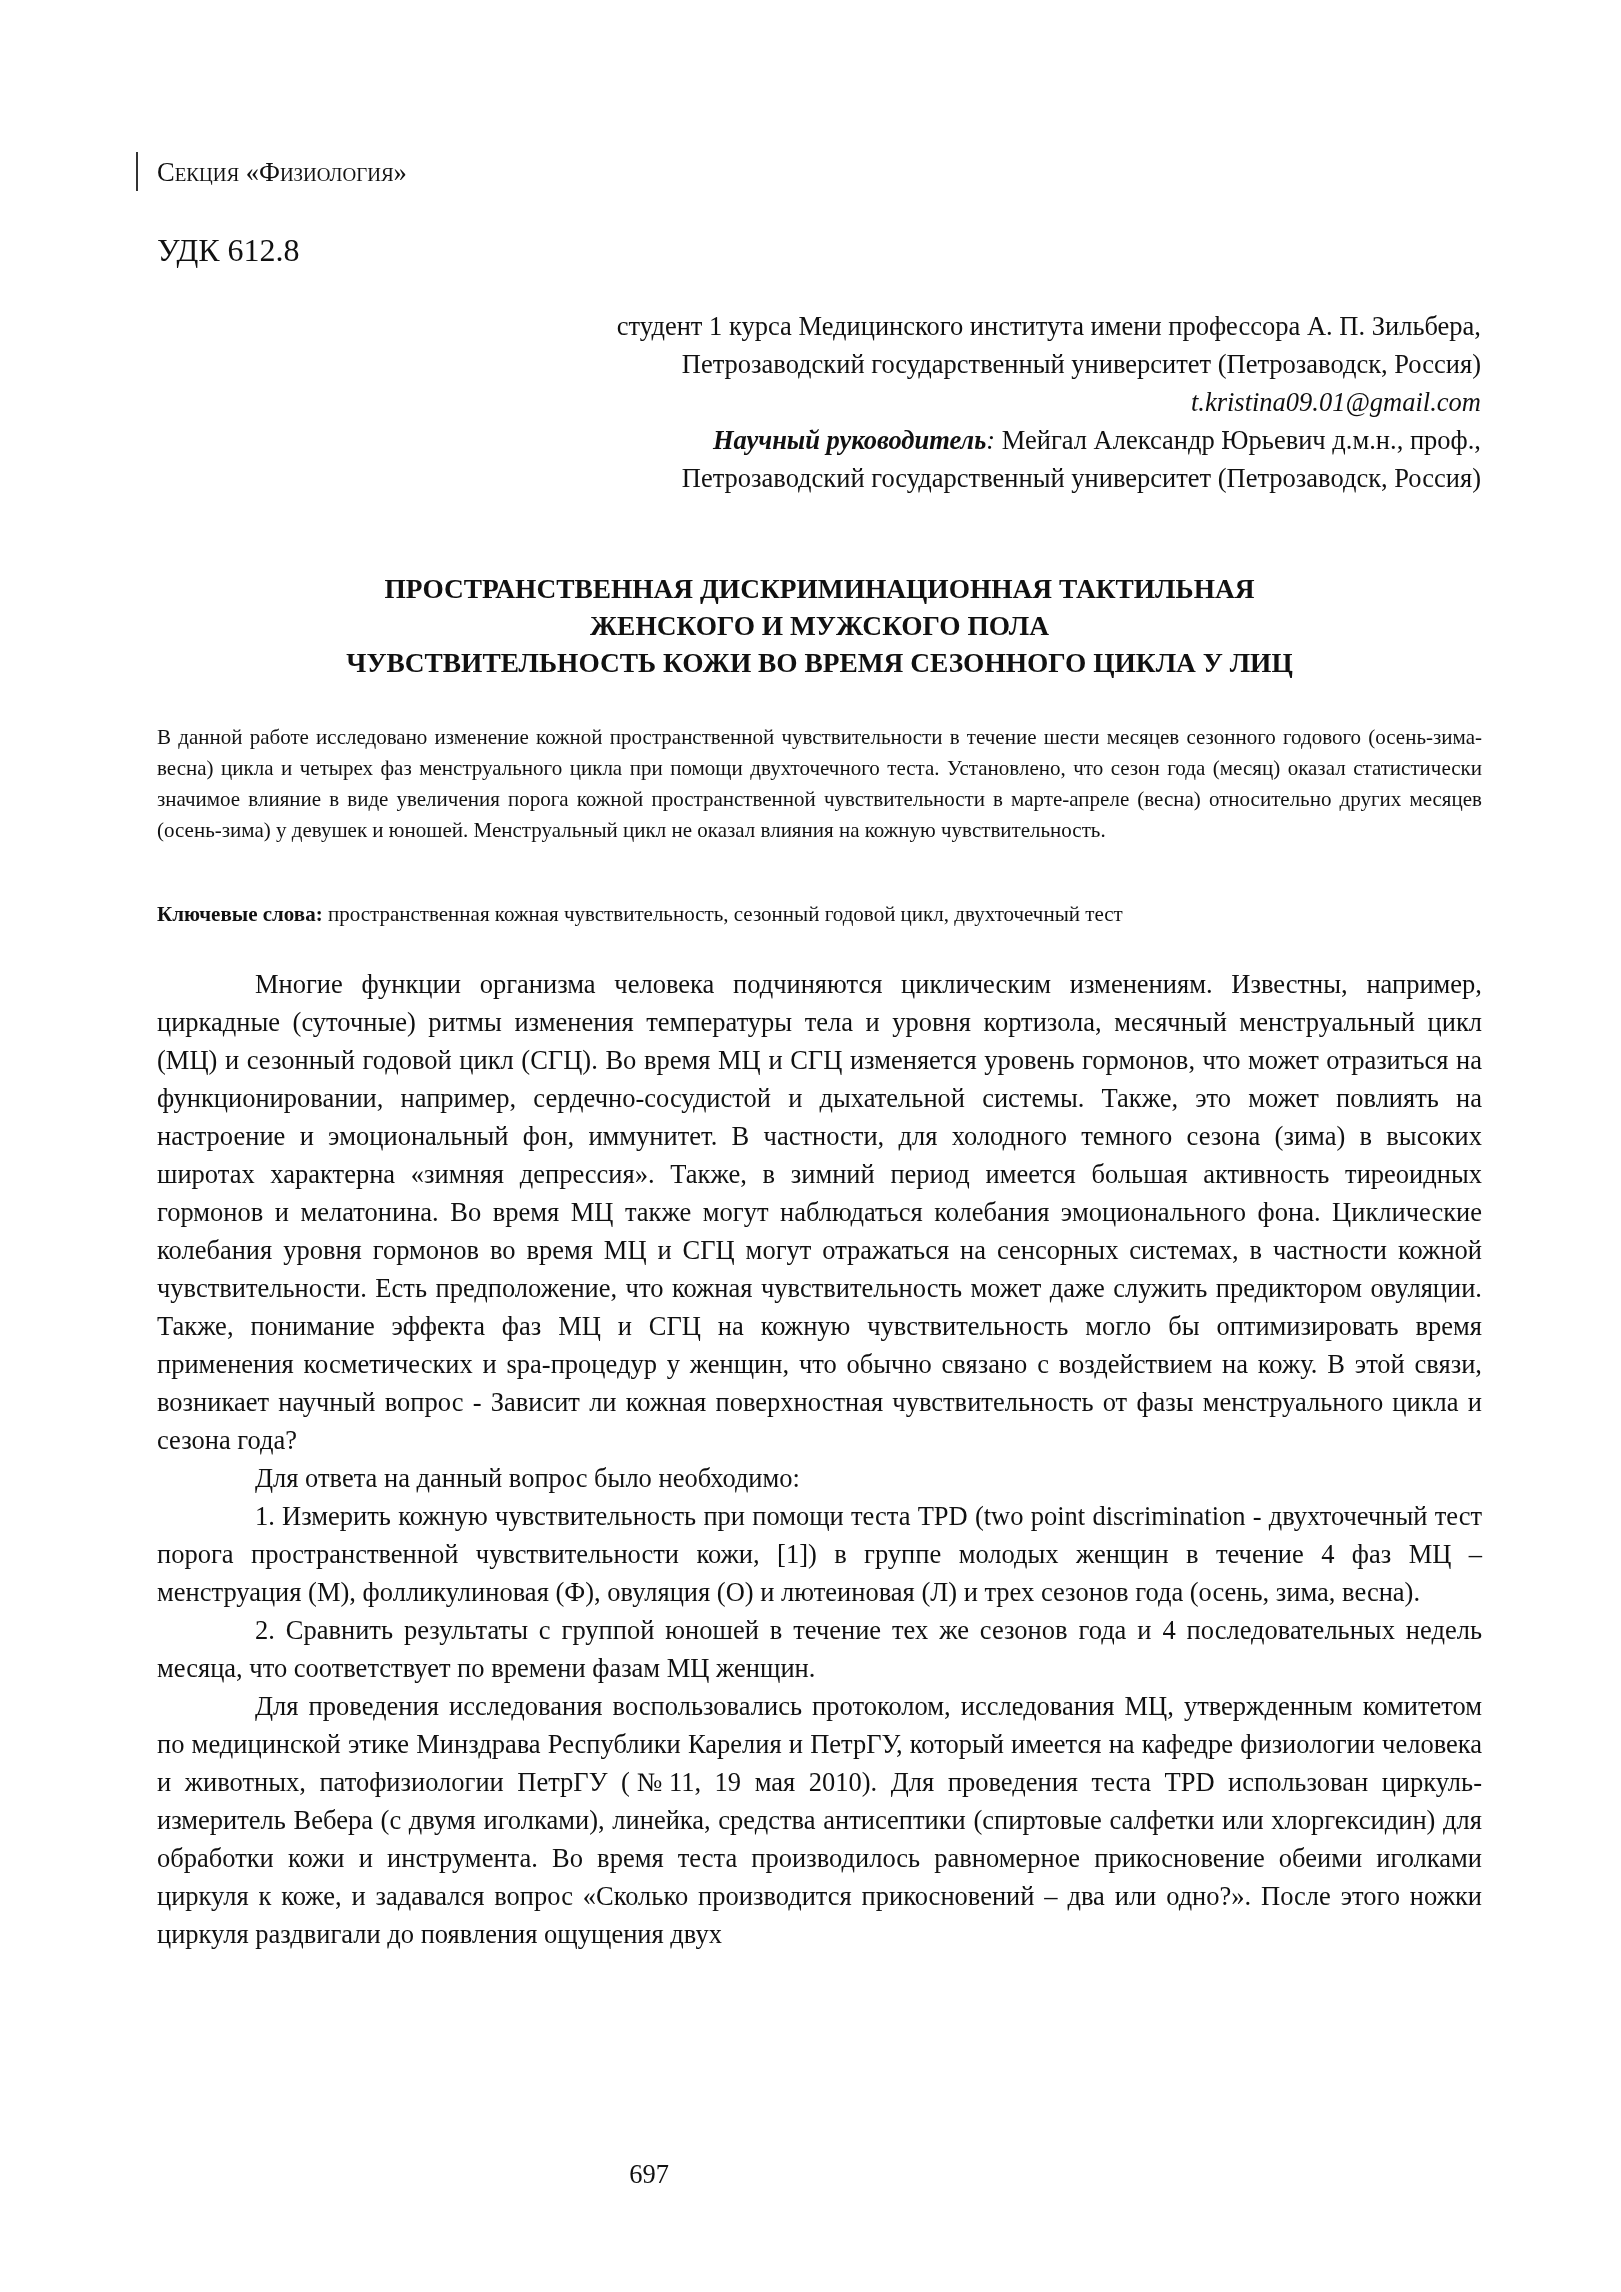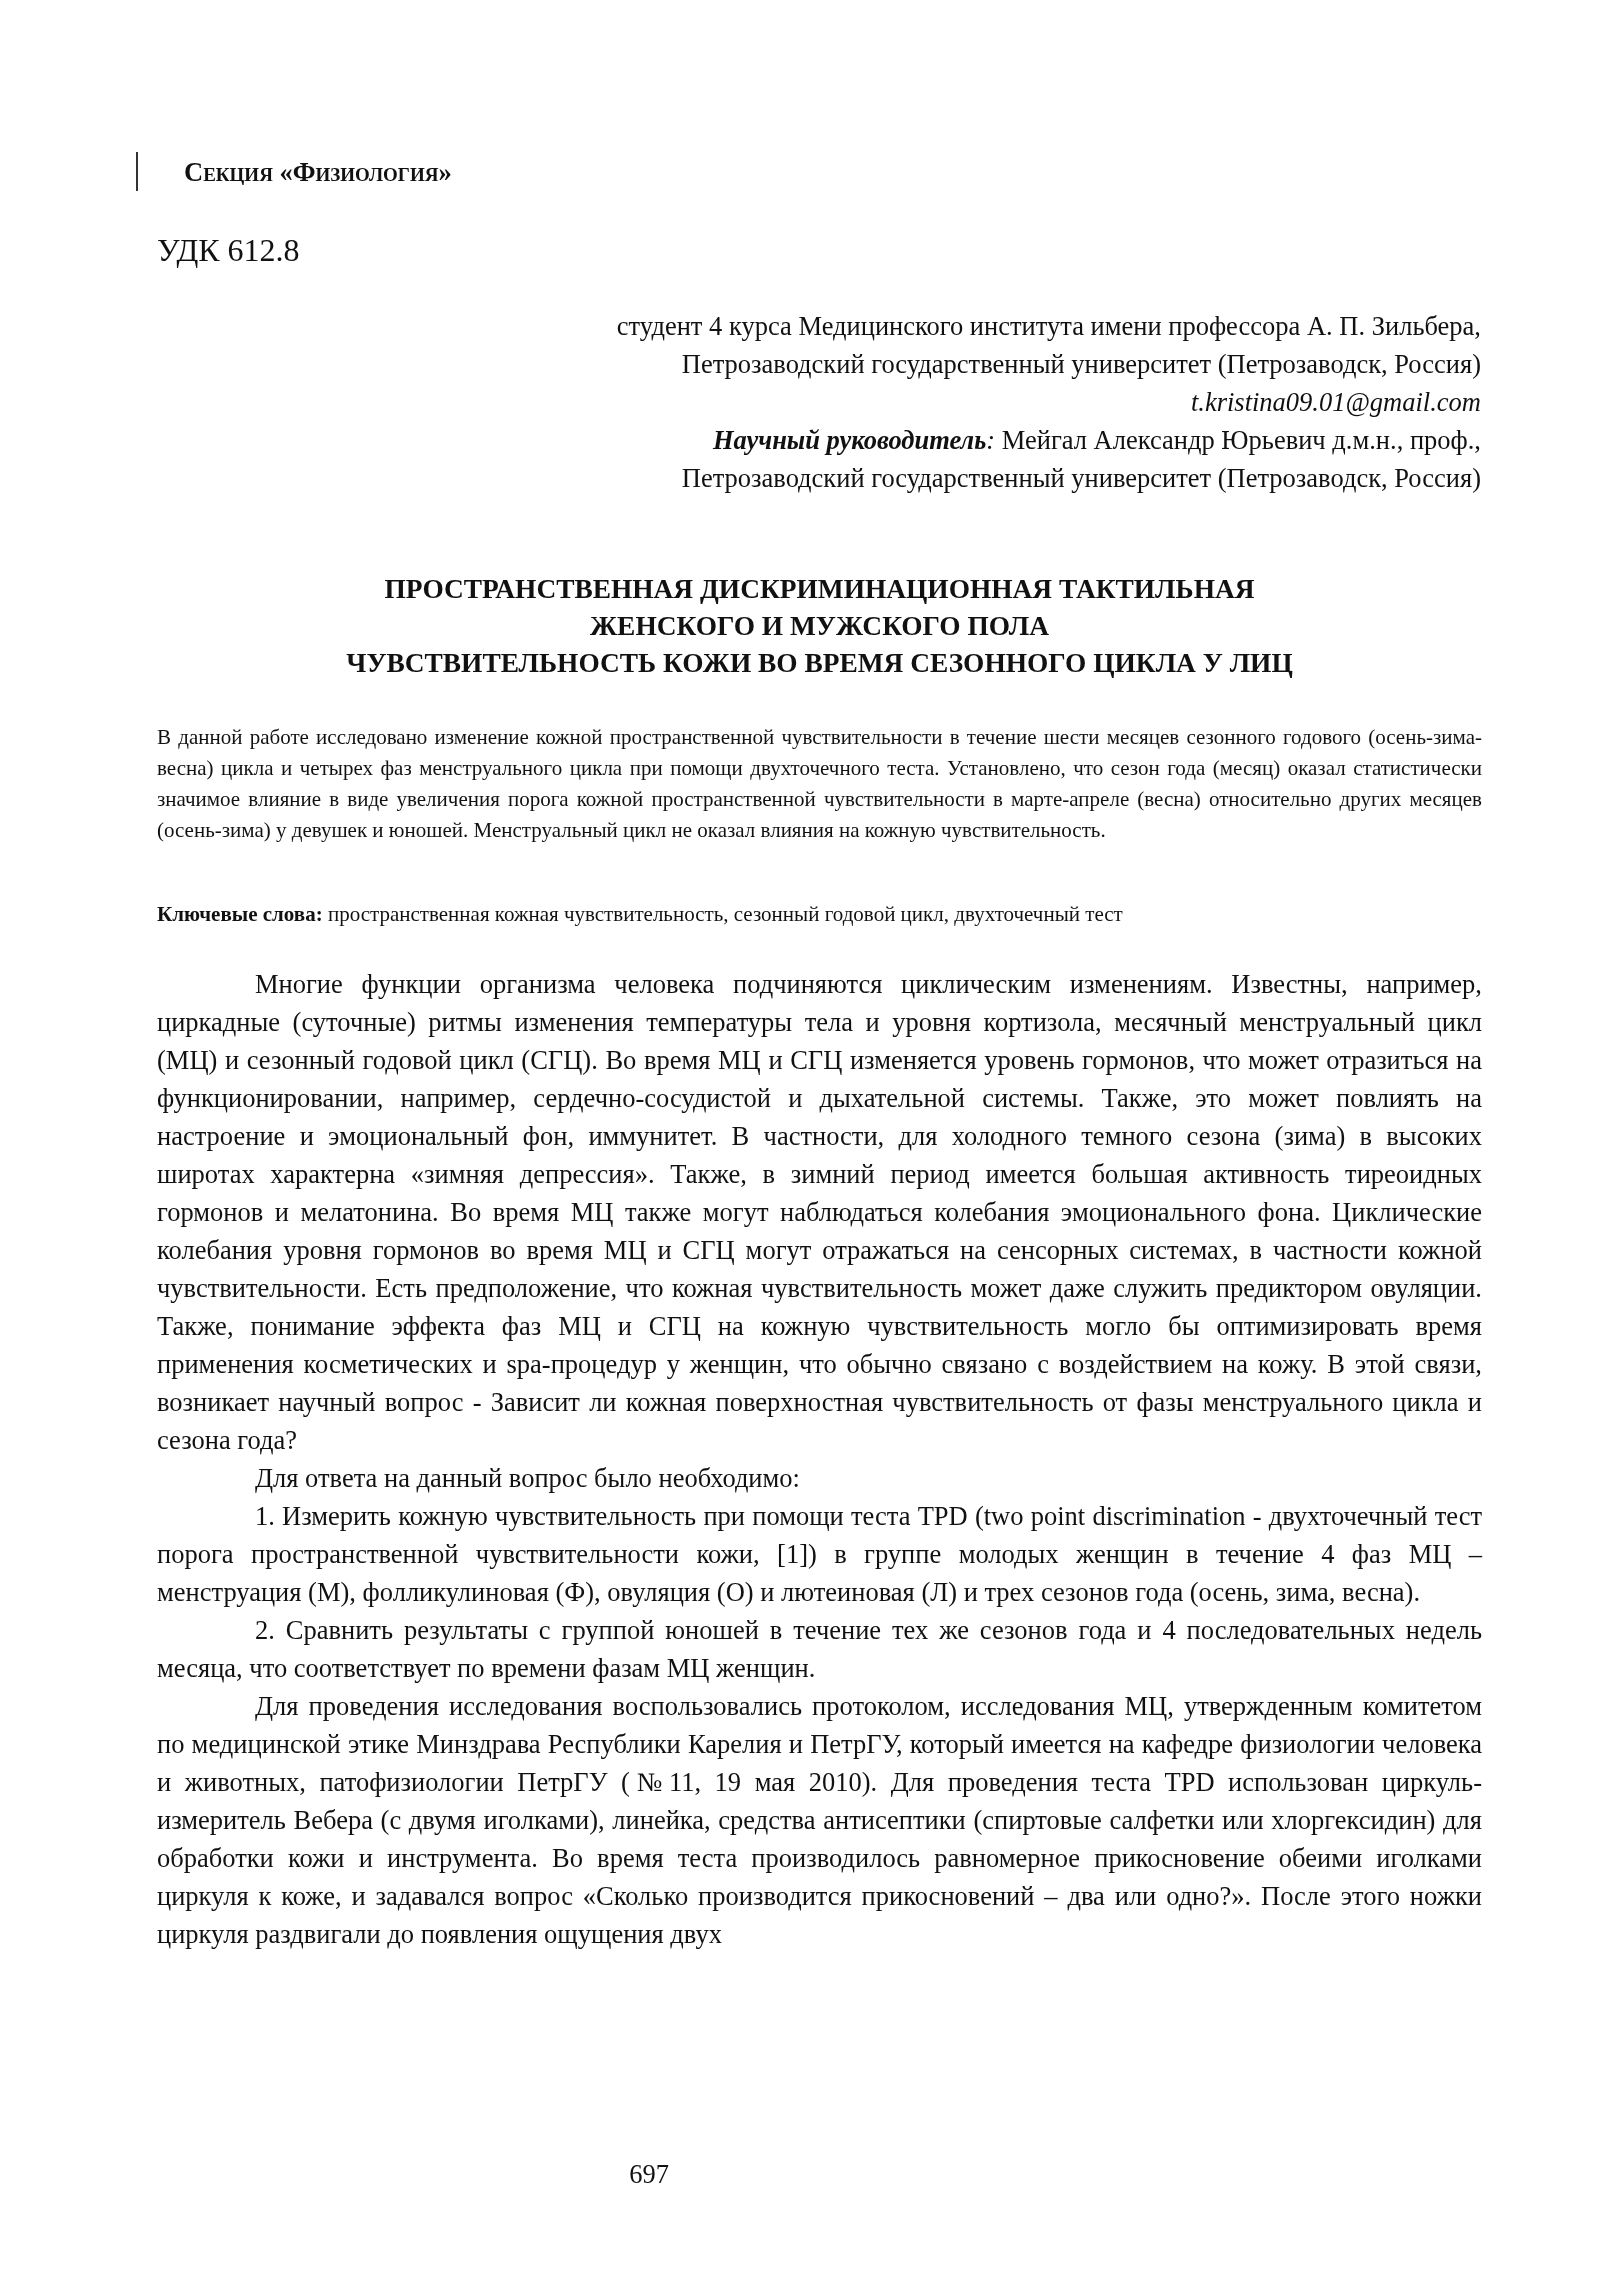--- a/index.html
+++ b/index.html
@@ -21,24 +21,23 @@
       top: 152px;
       width: 2px;
       height: 39px;
       background: #333;
     }
     .section-header {
       position: absolute;
       left: 157px;
       top: 157px;
       font-size: 26.5px;
-      font-weight: bold;
+      font-weight: normal;
       font-variant: small-caps;
       letter-spacing: 0px;
-      margin-left: 27px;
     }
     .udk {
       position: absolute;
       left: 157px;
       top: 232px;
       font-size: 32px;
     }
     .author-block {
       position: absolute;
       right: 140px;
@@ -111,21 +110,21 @@
     }
   </style>
 </head>
 <body>
 
 <div class="section-bar"></div>
 <div class="section-header">Секция «Физиология»</div>
 <div class="udk">УДК 612.8</div>
 
 <div class="author-block">
-  <div>студент 4 курса Медицинского института имени профессора А. П. Зильбера,</div>
+  <div>студент 1 курса Медицинского института имени профессора А. П. Зильбера,</div>
   <div>Петрозаводский государственный университет (Петрозаводск, Россия)</div>
   <div class="email">t.kristina09.01@gmail.com</div>
   <div><span class="supervisor-label">Научный руководитель</span><span class="email">:</span><span> Мейгал Александр Юрьевич д.м.н., проф.,</span></div>
   <div>Петрозаводский государственный университет (Петрозаводск, Россия)</div>
 </div>
 
 <div class="title">
   <div>ПРОСТРАНСТВЕННАЯ ДИСКРИМИНАЦИОННАЯ ТАКТИЛЬНАЯ</div>
   <div>ЖЕНСКОГО И МУЖСКОГО ПОЛА</div>
   <div>ЧУВСТВИТЕЛЬНОСТЬ КОЖИ ВО ВРЕМЯ СЕЗОННОГО ЦИКЛА У ЛИЦ</div>

